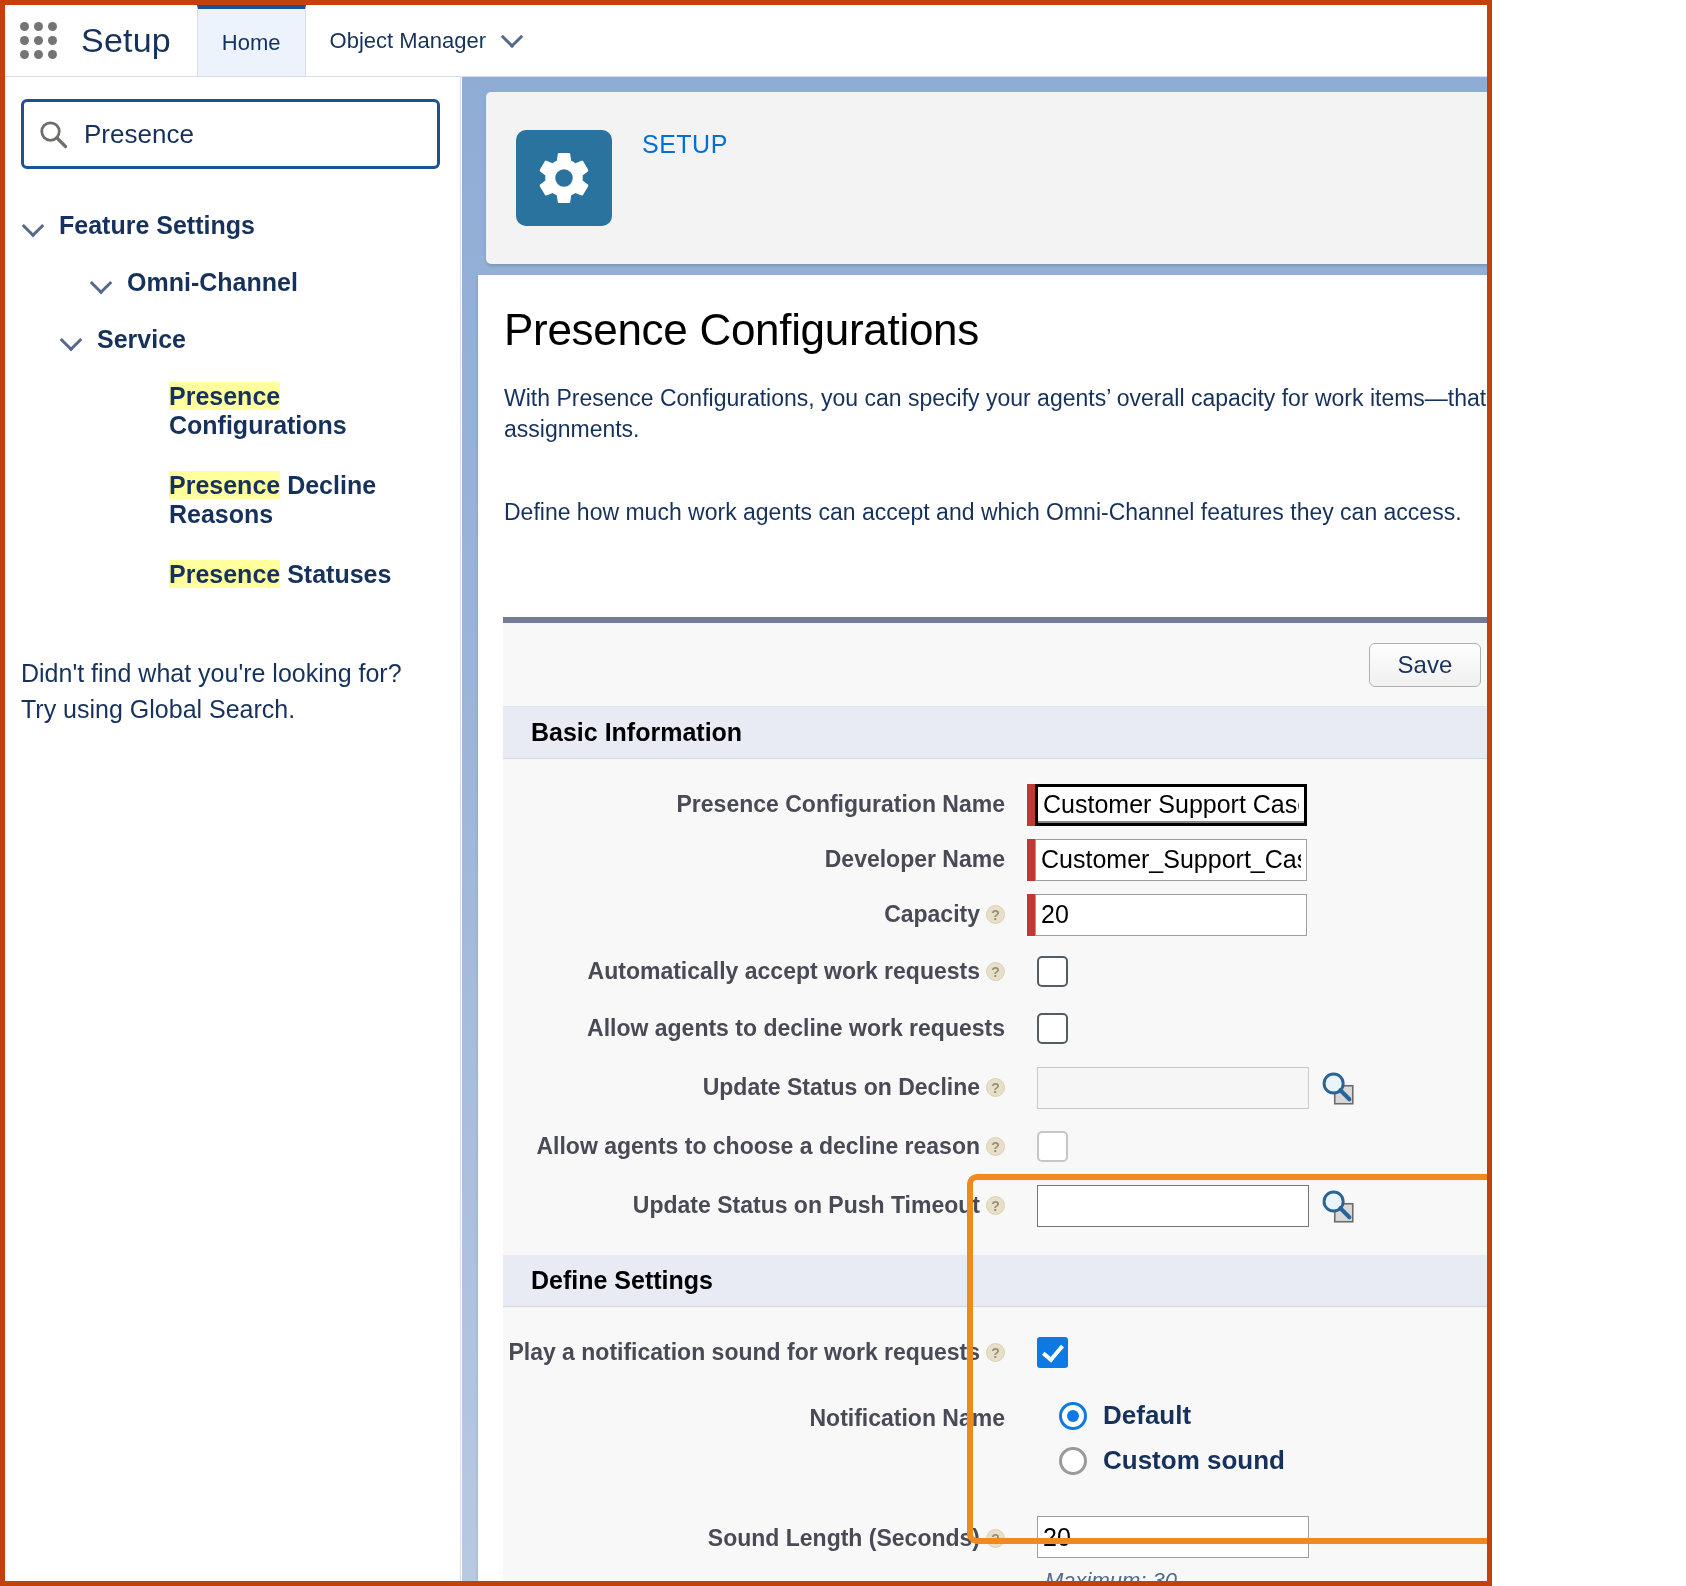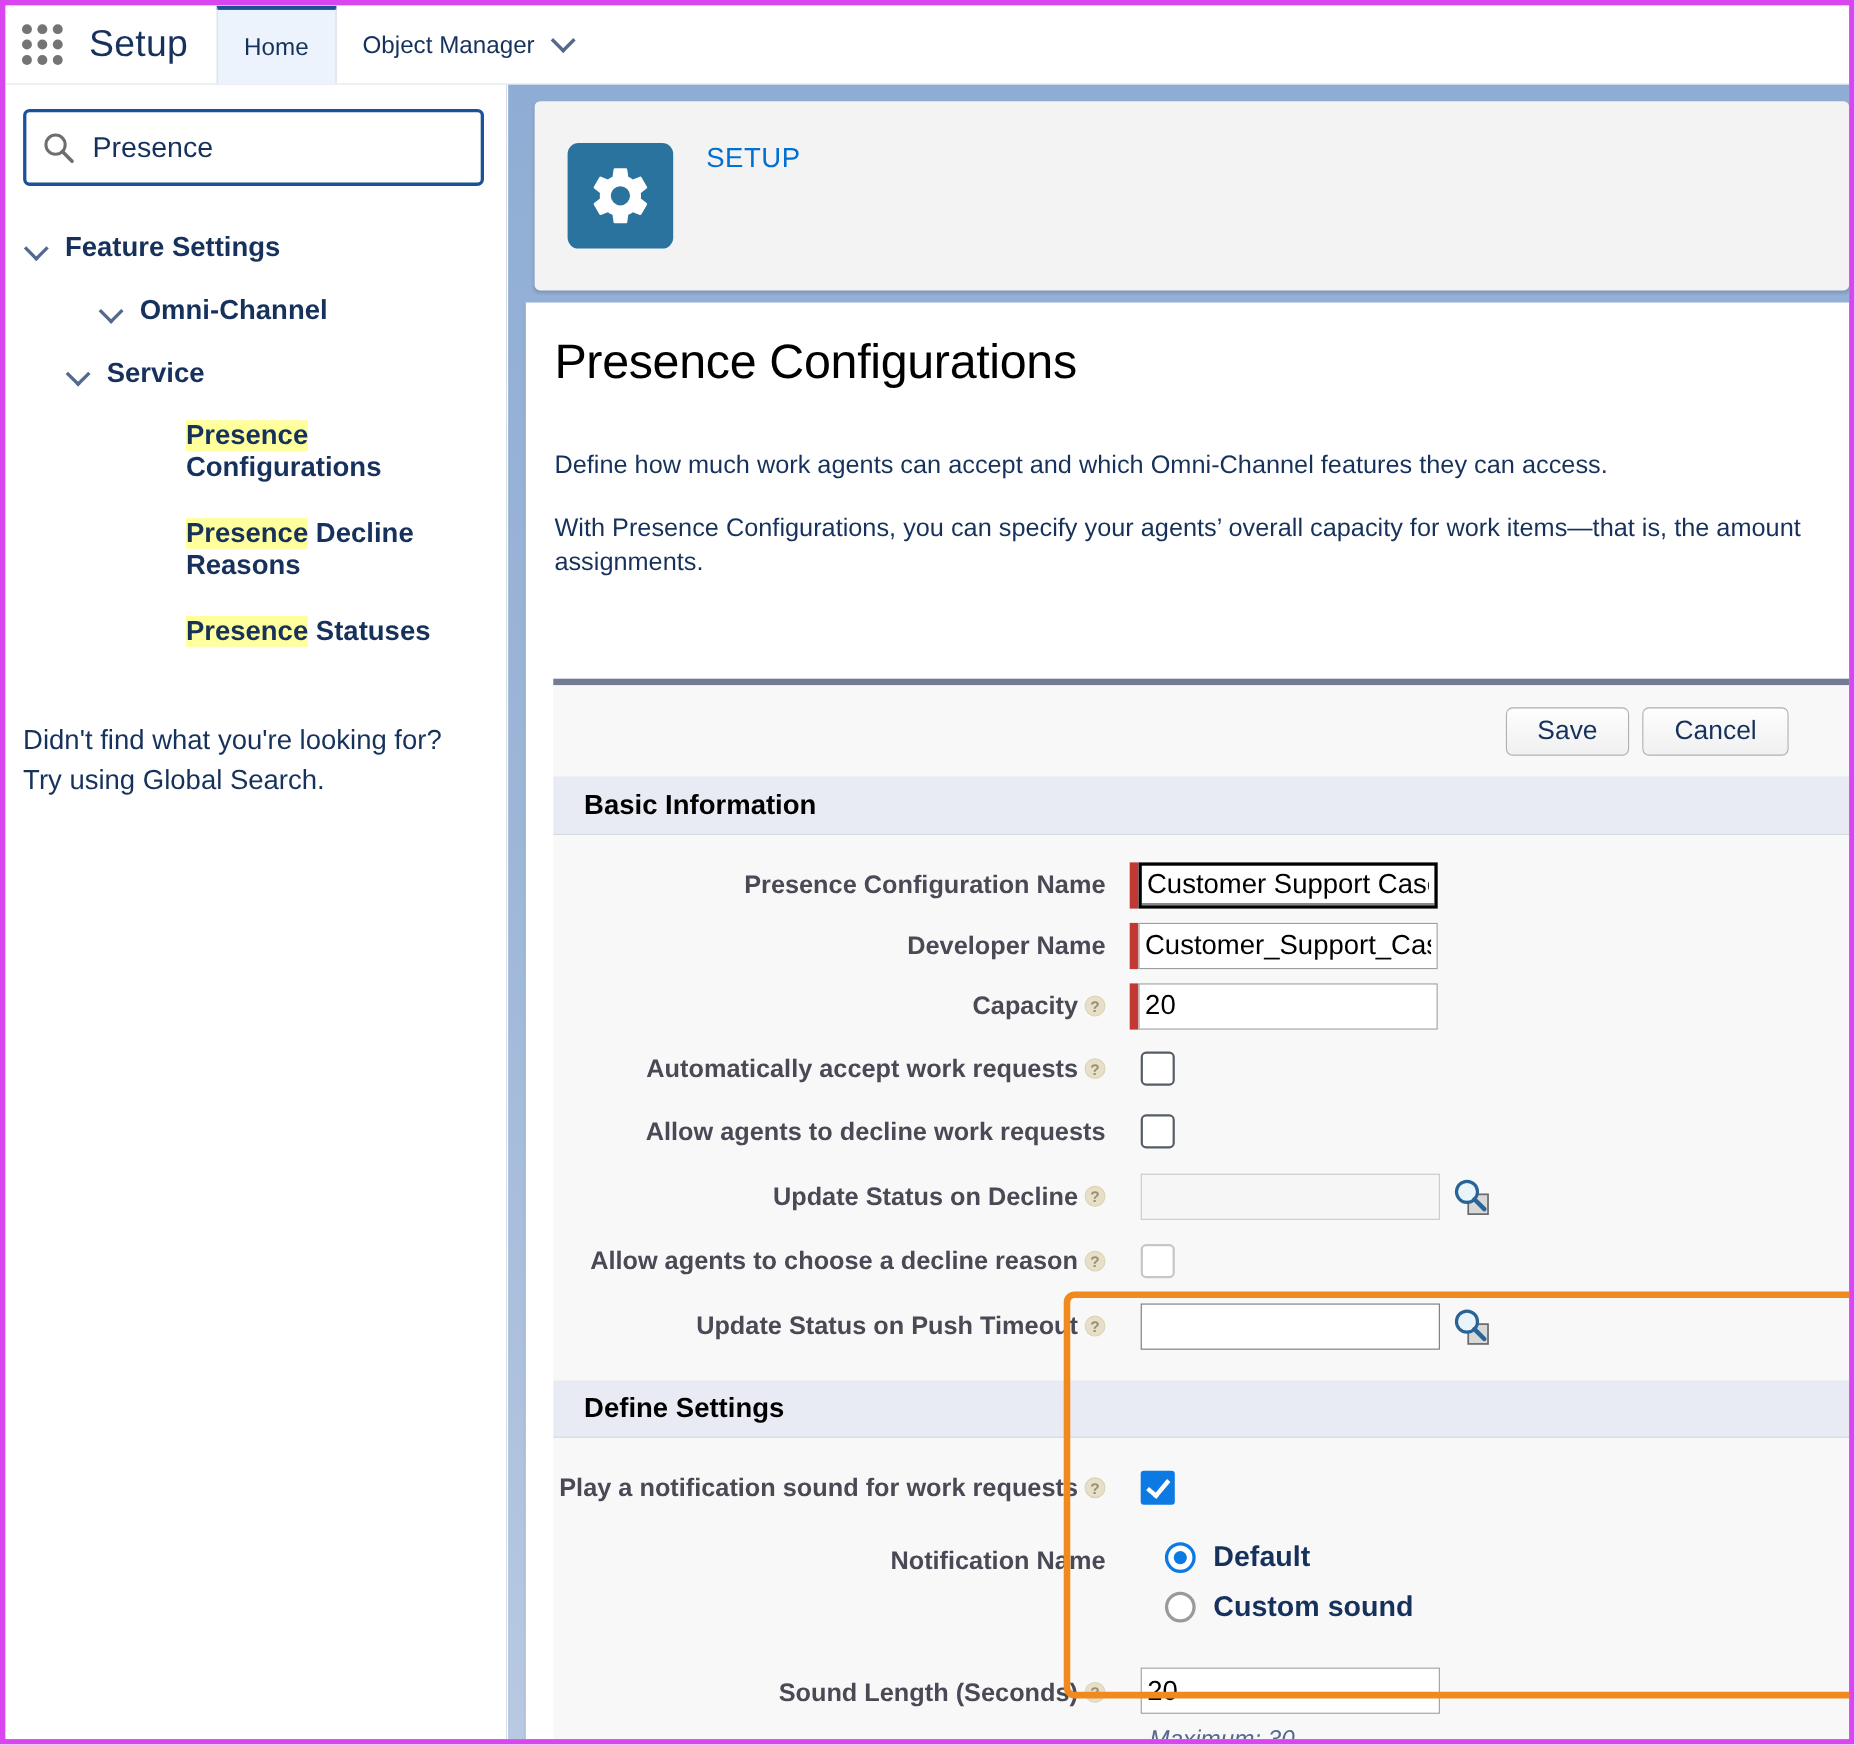--- a/index.html
+++ b/index.html
@@ -9,22 +9,22 @@
     font-family: "Liberation Sans", sans-serif;
     background: #ffffff;
     overflow: hidden;
     position: relative;
   }
 
   
   #frame {
     position: absolute;
     left: 0; top: 0;
-    width: 1686px; height: 1586px;
-    border: 5px solid #d946ef;
+    width: 1492px; height: 1586px;
+    border: 5px solid #c2410c;
     background: #fff;
     overflow: hidden;
   }
   #inner {
     position: absolute;
     left: 0; top: 0;
     width: 1676px; height: 1576px;
     overflow: hidden;
     background: #fff;
   }
@@ -346,22 +346,22 @@
       <div id="setup-icon">
         <svg width="60" height="60" viewBox="0 0 24 24" aria-hidden="true">
           <path fill="#ffffff" d="M19.43 12.98c.04-.32.07-.64.07-.98s-.03-.66-.07-.98l2.11-1.65a.5.5 0 0 0 .12-.64l-2-3.46a.5.5 0 0 0-.61-.22l-2.49 1a7.3 7.3 0 0 0-1.69-.98l-.38-2.65A.5.5 0 0 0 14 2h-4a.5.5 0 0 0-.49.42l-.38 2.65c-.61.25-1.17.58-1.69.98l-2.49-1a.5.5 0 0 0-.61.22l-2 3.46a.5.5 0 0 0 .12.64l2.11 1.65c-.04.32-.07.65-.07.98s.03.66.07.98l-2.11 1.65a.5.5 0 0 0-.12.64l2 3.46c.13.22.39.3.61.22l2.49-1c.52.4 1.08.73 1.69.98l.38 2.65c.04.24.25.42.49.42h4c.24 0 .45-.18.49-.42l.38-2.65c.61-.25 1.17-.58 1.69-.98l2.49 1c.22.08.48 0 .61-.22l2-3.46a.5.5 0 0 0-.12-.64l-2.11-1.65zM12 15.5A3.5 3.5 0 1 1 15.5 12 3.5 3.5 0 0 1 12 15.5z"></path>
         </svg>
       </div>
       <div id="setup-breadcrumb">SETUP</div>
     </div>
 
     <div id="content-card">
       <div id="page-title">Presence Configurations</div>
+      <div class="desc" id="desc2">With Presence Configurations, you can specify your agents’ overall capacity for work items—that is, the amount assignments.</div>
       <div class="desc" id="desc1">Define how much work agents can accept and which Omni-Channel features they can access.</div>
-      <div class="desc" id="desc2">With Presence Configurations, you can specify your agents’ overall capacity for work items—that is, the amount assignments.</div>
 
       <div id="sheet">
 
         <div id="btnbar">
           <button class="btn">Save</button>
           <button class="btn">Cancel</button>
         </div>
 
         <div class="sect-header">Basic Information</div>
 

